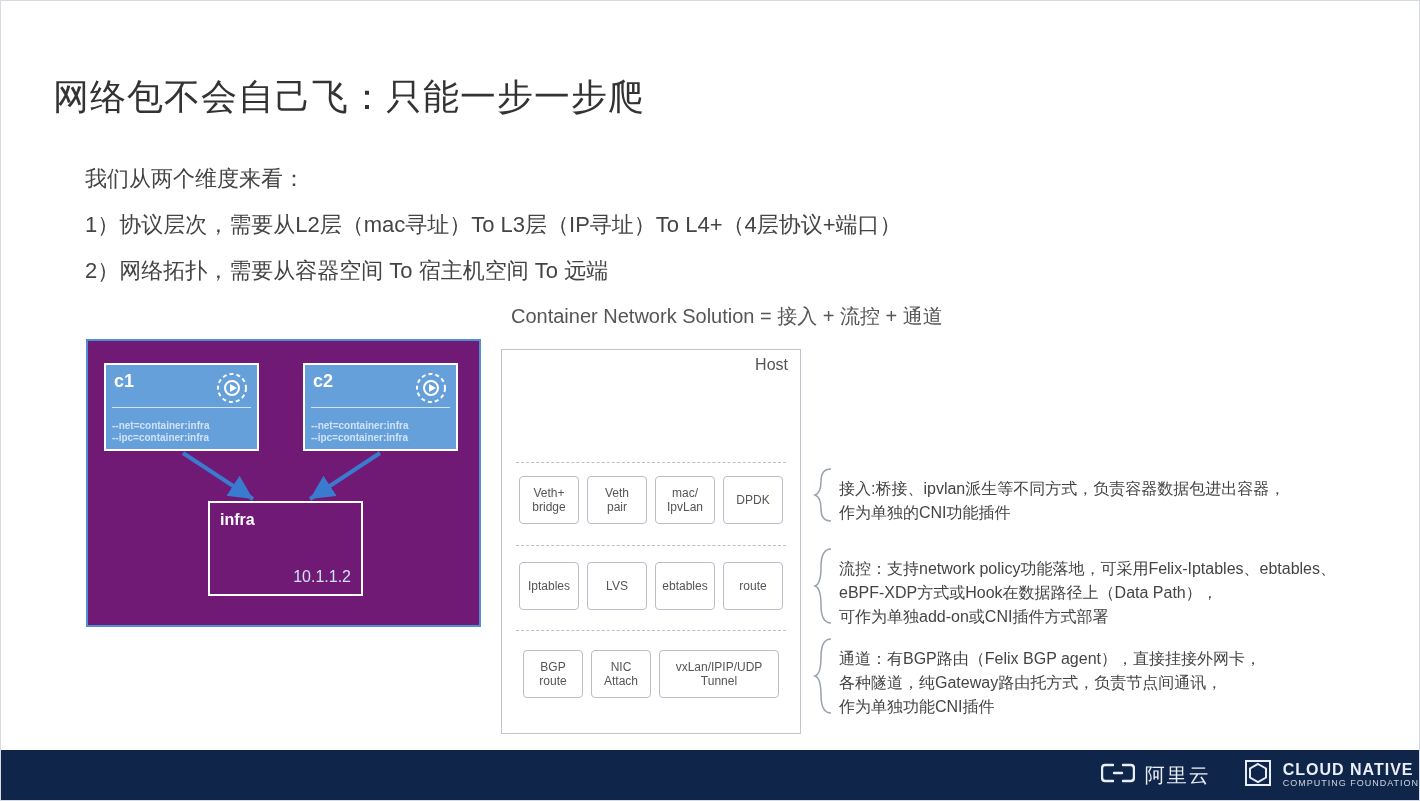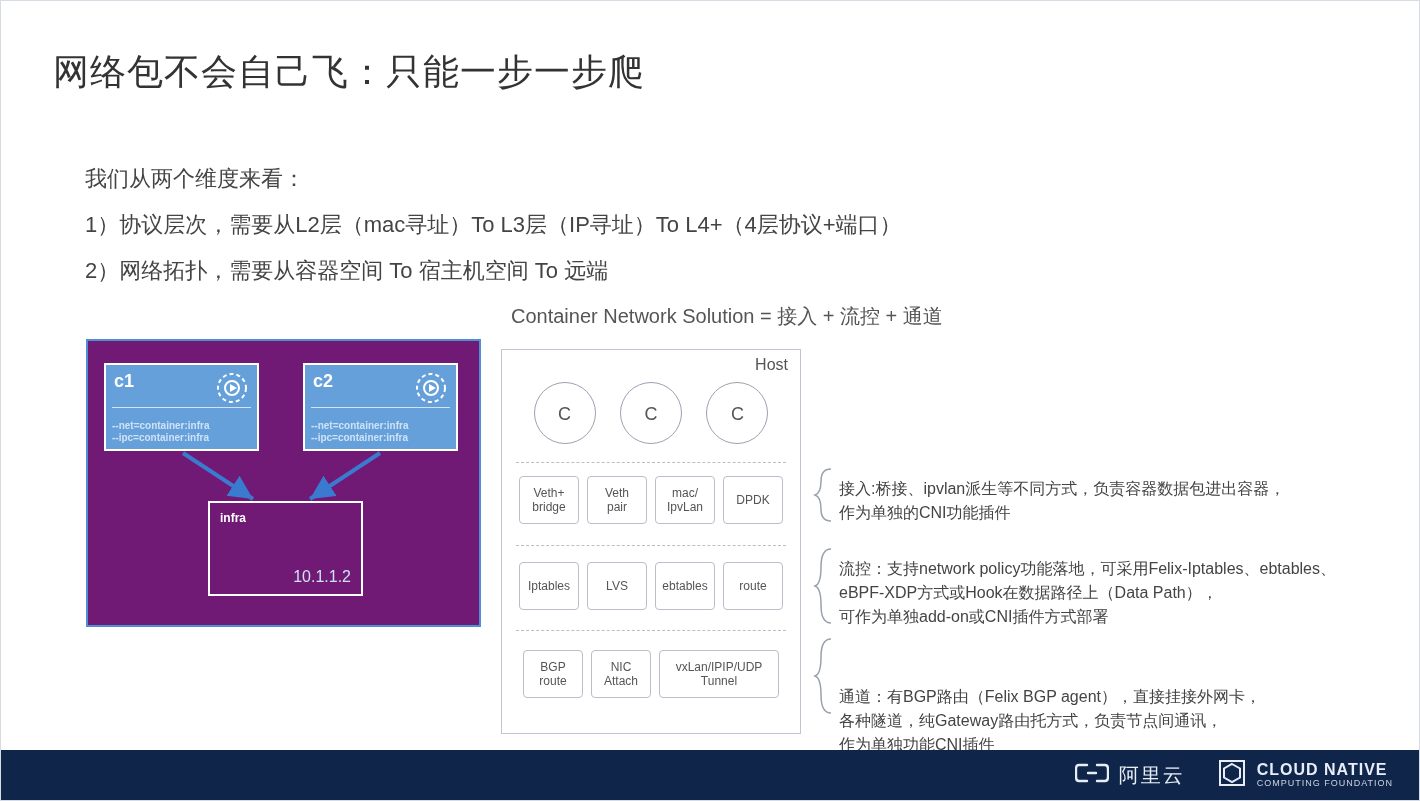--- a/index.html
+++ b/index.html
@@ -9,21 +9,21 @@
     font-family: "Microsoft YaHei", "PingFang SC", "Helvetica Neue", Arial, sans-serif;
     background:#fff;
     position:relative;
     color:#222;
   }
   .slide {
     position:absolute; left:0; top:0; width:1420px; height:801px;
     border:1px solid #d7dbe3;
   }
   .title {
-    position:absolute; left:52px; top:47px;
+    position:absolute; left:52px; top:72px;
     font-size:36px; font-weight:500; color:#333;
     letter-spacing:1px;
   }
   .intro { position:absolute; left:84px; top:155px; font-size:22px; color:#444; line-height:46px; }
   .intro .row { white-space:nowrap; }
   .equation {
     position:absolute; left:510px; top:302px;
     font-size:20px; color:#555;
   }
 
@@ -38,21 +38,21 @@
   }
   .cbox.c1 { left:16px; top:22px; }
   .cbox.c2 { left:215px; top:22px; }
   .cbox .clabel { position:absolute; left:8px; top:6px; color:#fff; font-weight:700; font-size:18px; }
   .cbox .gear  { position:absolute; right:8px; top:6px; }
   .cbox .cfg   { position:absolute; left:6px; right:6px; bottom:4px; top:42px; color:#cfe2f5; font-size:10px; line-height:12px; border-top:1px solid rgba(255,255,255,.7); padding-top:12px; white-space:pre;font-weight:bold; }
   .infra {
     position:absolute; left:120px; top:160px; width:155px; height:95px;
     border:2px solid #fff;
   }
-  .infra .ilabel { position:absolute; left:10px; top:8px; color:#fff; font-size:12px; font-weight:600; }
+  .infra .ilabel { position:absolute; left:10px; top:8px; color:#fff; font-size:16px; font-weight:600; }
   .infra .ip { position:absolute; right:10px; bottom:8px; color:#cfe2f5; font-size:16px; }
   .arrowsvg { position:absolute; left:0; top:0; width:395px; height:288px; pointer-events:none; }
 
   
   .hostbox {
     position:absolute; left:500px; top:348px; width:300px; height:385px;
     border:1px solid #bfc4cf;
   }
   .hosttitle { position:absolute; right:12px; top:6px; font-size:16px; color:#555; }
   .circles { position:absolute; left:0; top:32px; width:100%; text-align:center; }
@@ -70,28 +70,28 @@
   .r2 .btn { width:60px; }
   .r3 .btn:nth-child(1), .r3 .btn:nth-child(2) { width:60px; }
   .r3 .btn:nth-child(3) { width:120px; }
 
   
   .ann { position:absolute; left:838px; font-size:16px; color:#444; line-height:24px; }
   .ann .lbl { display:inline; }
   .brace { position:absolute; left:812px; width:20px; color:#9aa1ae; }
   .ann.a1 { top:476px; } .brace.b1 { top:466px; }
   .ann.a2 { top:556px; } .brace.b2 { top:546px; }
-  .ann.a3 { top:684px; } .brace.b3 { top:636px; }
+  .ann.a3 { top:646px; } .brace.b3 { top:636px; }
 
   
   .footer {
     position:absolute; left:0; bottom:0; width:100%; height:50px;
     background:#10254a;
     display:flex; align-items:center; justify-content:flex-end;
-    padding-right:26px; gap:32px;
+    gap:32px;
     color:#e8eef7;
   }
   .logo-aliyun { display:flex; align-items:center; gap:10px; font-size:20px; font-weight:500; letter-spacing:2px; }
   .logo-cncf   { display:flex; align-items:center; gap:10px;justify-content:space-between; }
   .cncf-text .big { font-size:16px; font-weight:700; letter-spacing:1px; line-height:16px; }
   .cncf-text .small { font-size:9px; letter-spacing:1px; line-height:10px; opacity:.85; }
 </style>
 </head>
 <body>
 
@@ -140,25 +140,20 @@
             <path d="M0,0 L6,3 L0,6 Z" fill="#3a7bd0"></path>
           </marker>
         </defs>
       <line x1="95" y1="112" x2="165" y2="158" stroke="#3a7bd0" stroke-width="4" marker-end="url(#ah)"></line>
       <line x1="292" y1="112" x2="222" y2="158" stroke="#3a7bd0" stroke-width="4" marker-end="url(#ah)"></line>
     </svg>
   </div>
 
   <div class="hostbox">
     <div class="hosttitle">Host</div>
-    <div class="circles">
-      <span class="circ">C</span>
-      <span class="circ">C</span>
-      <span class="circ">C</span>
-    </div>
     <div class="sep s1"></div>
     <div class="rowbtns r1">
       <div class="btn">Veth+<br>bridge</div>
       <div class="btn">Veth<br>pair</div>
       <div class="btn">mac/<br>IpvLan</div>
       <div class="btn">DPDK</div>
     </div>
     <div class="sep s2"></div>
     <div class="rowbtns r2">
       <div class="btn">Iptables</div>

